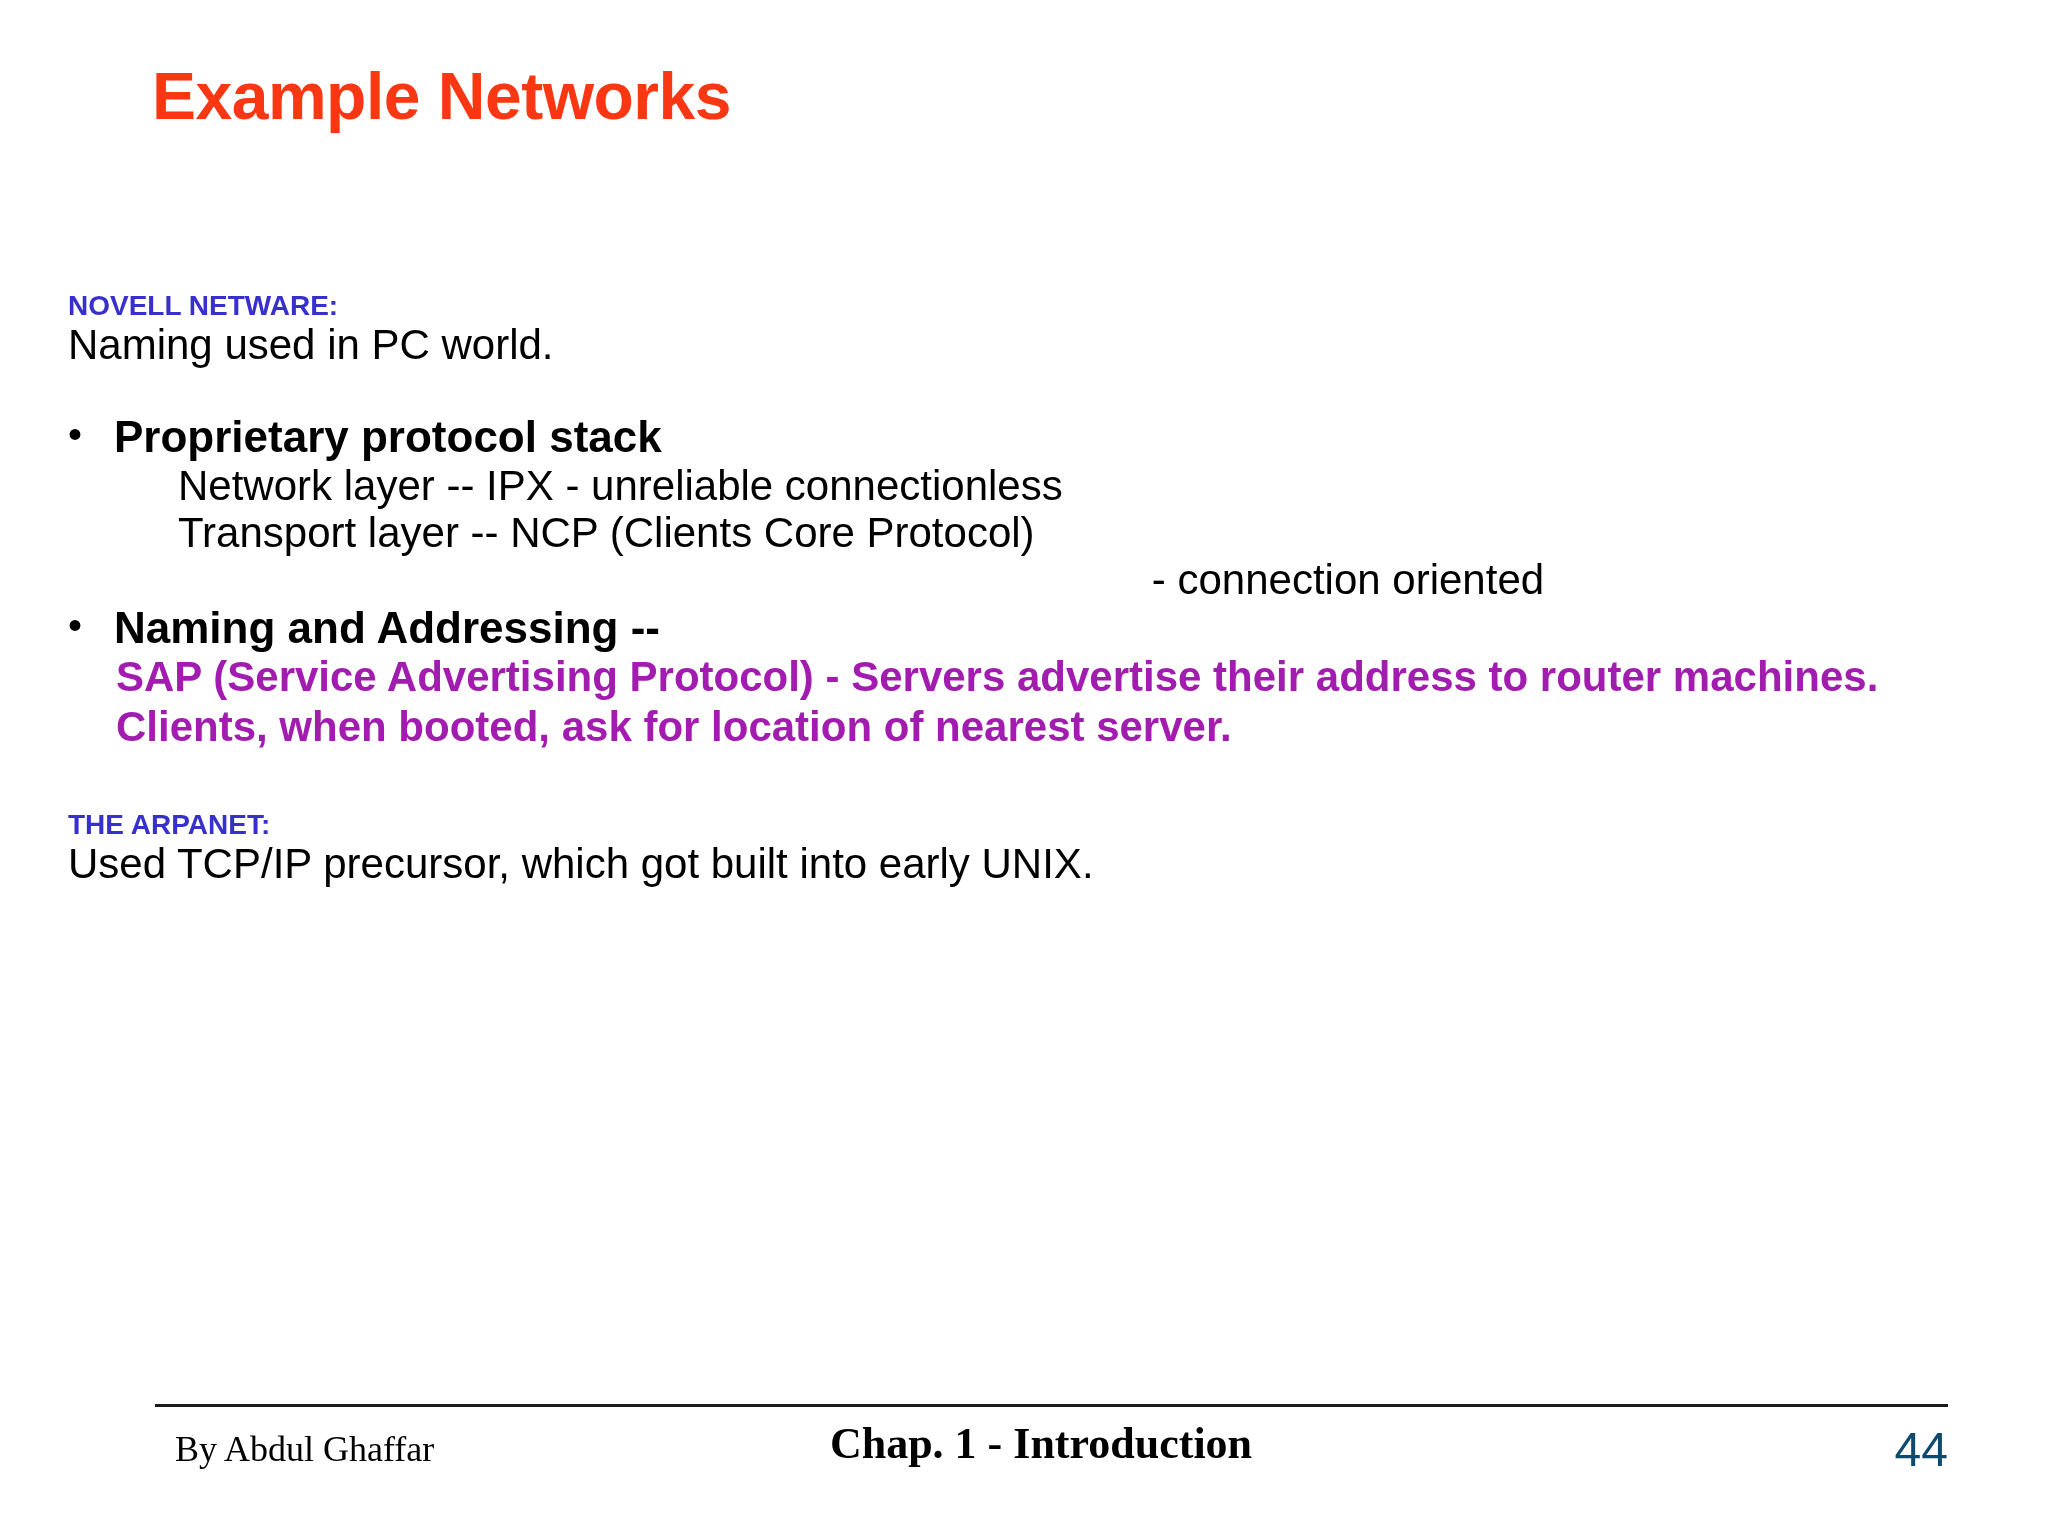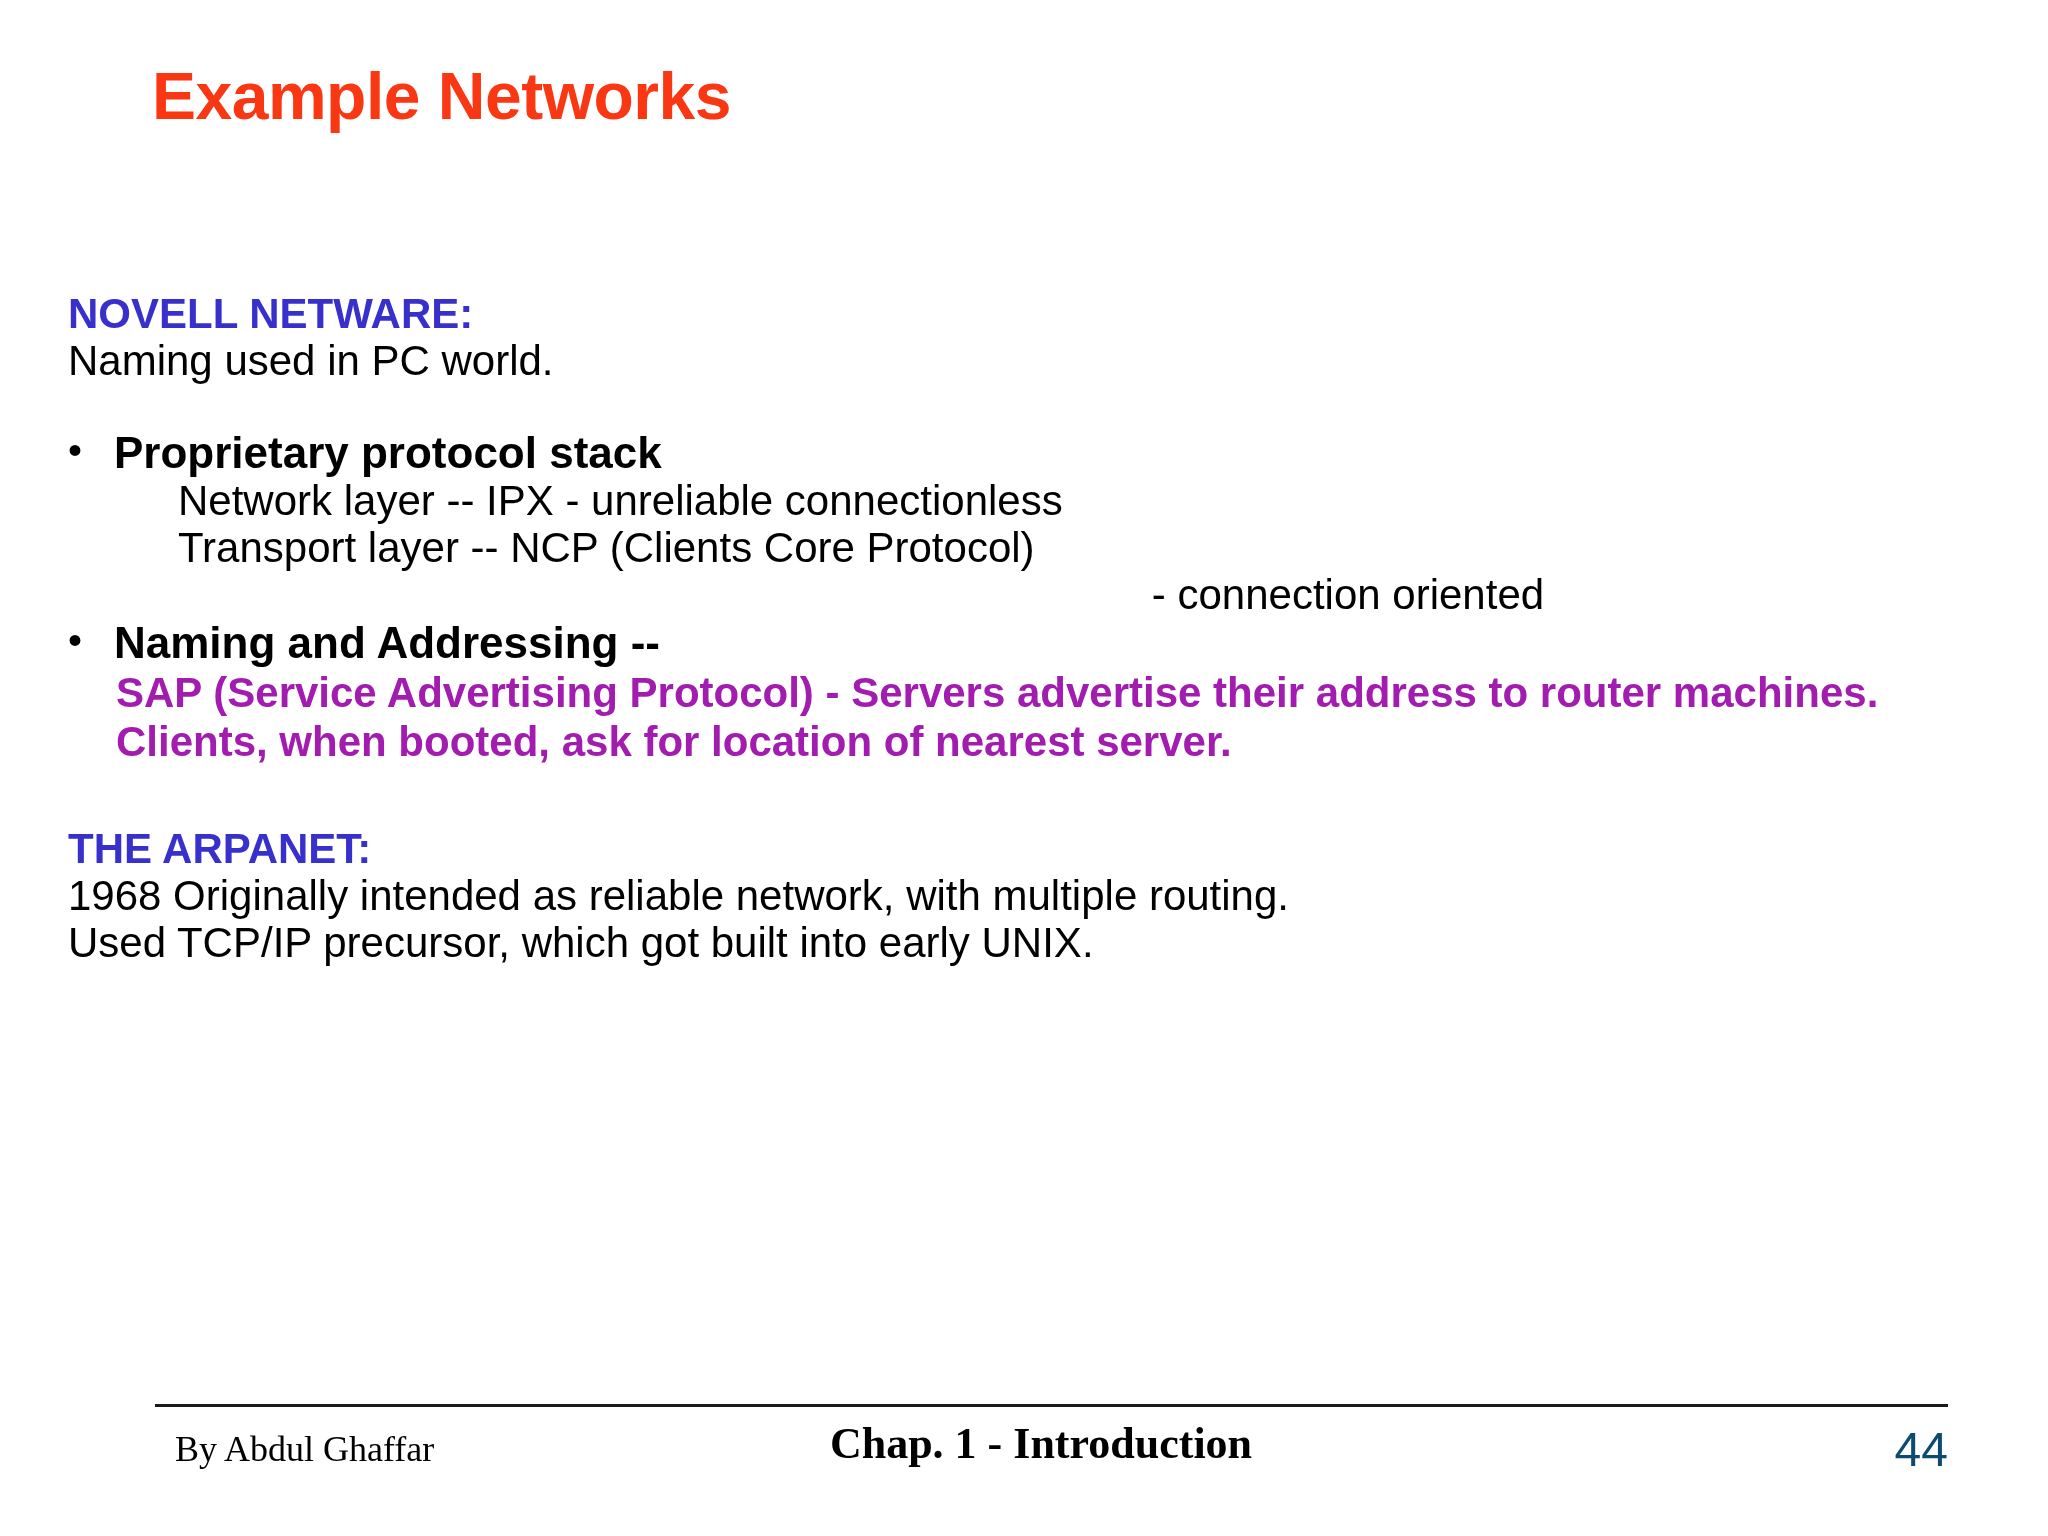--- a/index.html
+++ b/index.html
@@ -40,21 +40,21 @@
 
   
   .body-area {
     position: absolute;
     left: 68px;
     top: 290px;
     width: 1930px;
   }
 
   .section-heading {
-    font-size: 42px;
+    font-size: 28px;
     font-weight: bold;
     color: #3730CC;
     line-height: 1.12;
     letter-spacing: 0px;
     white-space: nowrap;
   }
 
   .line {
     font-size: 42px;
     font-weight: normal;
@@ -167,21 +167,20 @@
       <span class="bullet-mark">•</span>
       <span class="bullet-text">Naming and Addressing --</span>
     </div>
 
     <div class="line-wrap indent-2">SAP (Service Advertising Protocol) - Servers advertise their address to router machines.  Clients, when booted, ask for location of nearest server.</div>
 
     <div class="spacer-lg"></div>
 
     <div class="section-heading">THE ARPANET:</div>
 
-    <div class="line">1968 Originally intended as reliable network, with multiple routing.</div>
 
     <div class="line"> Used TCP/IP precursor, which got built into early UNIX.</div>
 
   </div>
 
   <div class="footer-rule"></div>
 
   <div class="footer-left">By Abdul Ghaffar</div>
 
   <div class="footer-center">Chap. 1 - Introduction</div>

